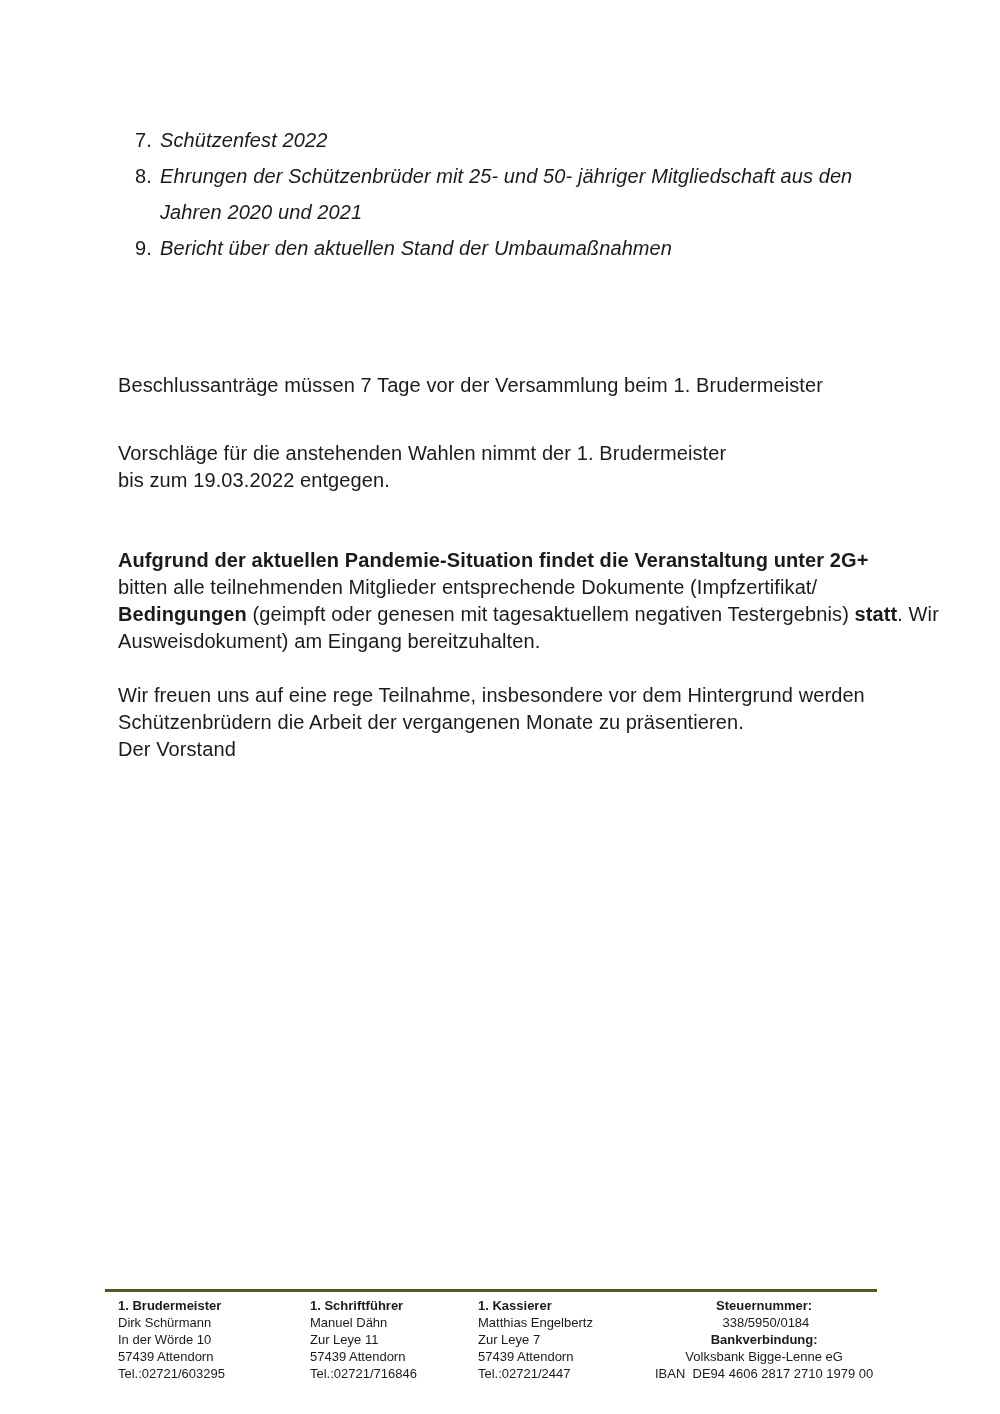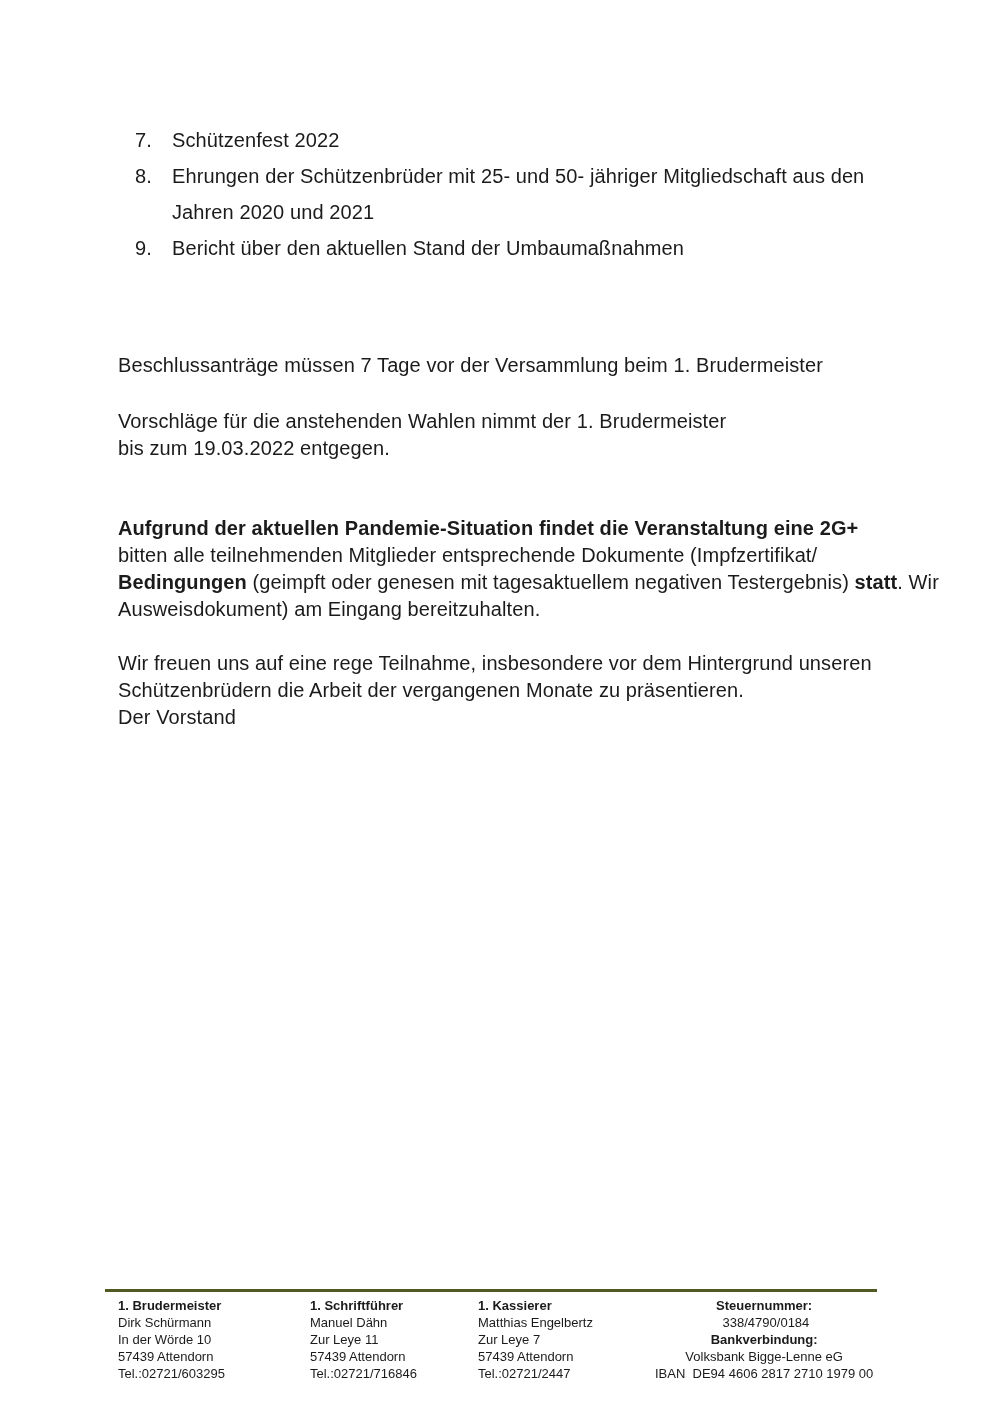--- a/index.html
+++ b/index.html
@@ -31,41 +31,42 @@
     font-size: 20px;
     line-height: 36px;
     letter-spacing: 0.1px;
   }
   .agenda-item .num {
     flex: 0 0 34px;
     text-align: right;
     white-space: nowrap;
   }
   .agenda-item .item-text {
-    margin-left: 20px;
+    margin-left: 8px;
+    font-style: italic;
   }
   .agenda-item .item-text .line {
     white-space: nowrap;
   }
 
   
   .letter-body {
     position: absolute;
     left: 118px;
-    top: 352px;
+    top: 372px;
     width: 800px;
   }
   .para {
     font-size: 20px;
     line-height: 27px;
     letter-spacing: 0.1px;
     margin: 0;
   }
   .para .line { white-space: nowrap; }
-  .p2 { margin-top: 29px; }
+  .p2 { margin-top: 41px; }
   .p3 { margin-top: 53px; }
   .p4 { margin-top: 27px; }
   .p5 { }
   .b, .para .b { font-weight: 700; }
 
   
   .divider {
     position: absolute;
     left: 105px;
     top: 1289px;
@@ -121,27 +122,27 @@
 
   <div class="letter-body">
     <div class="para p1">
         <div class="line"><span>Beschlussanträge müssen 7 Tage vor der Versammlung beim 1. Brudermeister</span></div>
       </div>
     <div class="para p2">
         <div class="line"><span>Vorschläge für die anstehenden Wahlen nimmt der 1. Brudermeister</span></div>
         <div class="line"><span>bis zum 19.03.2022 entgegen.</span></div>
       </div>
     <div class="para p3">
-        <div class="line"><span class="b">Aufgrund der aktuellen Pandemie-Situation findet die Veranstaltung eine 2G+</span></div>
+        <div class="line"><span class="b">Aufgrund der aktuellen Pandemie-Situation findet die Veranstaltung unter 2G+</span></div>
         <div class="line"><span>bitten alle teilnehmenden Mitglieder entsprechende Dokumente (Impfzertifikat/</span></div>
         <div class="line"><span class="b">Bedingungen</span><span> (geimpft oder genesen mit tagesaktuellem negativen Testergebnis) </span><span class="b">statt</span><span>. Wir</span></div>
         <div class="line"><span>Ausweisdokument) am Eingang bereitzuhalten.</span></div>
       </div>
     <div class="para p4">
-        <div class="line"><span>Wir freuen uns auf eine rege Teilnahme, insbesondere vor dem Hintergrund unseren</span></div>
+        <div class="line"><span>Wir freuen uns auf eine rege Teilnahme, insbesondere vor dem Hintergrund werden</span></div>
         <div class="line"><span>Schützenbrüdern die Arbeit der vergangenen Monate zu präsentieren.</span></div>
       </div>
     <div class="para p5">Der Vorstand</div>
   </div>
 
   <div class="divider"></div>
 
   <div class="footer">
     <div class="fcol fc1">
         <div class="line"><span class="b">1. Brudermeister</span></div>
@@ -159,20 +160,20 @@
       </div>
     <div class="fcol fc3">
         <div class="line"><span class="b">1. Kassierer</span></div>
         <div class="line"><span>Matthias Engelbertz</span></div>
         <div class="line"><span>Zur Leye 7</span></div>
         <div class="line"><span>57439 Attendorn</span></div>
         <div class="line"><span>Tel.:02721/2447</span></div>
       </div>
     <div class="fcol fc4">
         <div class="line"><span class="b">Steuernummer:</span></div>
-        <div class="line"><span> 338/4790/0184</span></div>
+        <div class="line"><span> 338/5950/0184</span></div>
         <div class="line"><span class="b">Bankverbindung:</span></div>
         <div class="line"><span>Volksbank Bigge-Lenne eG</span></div>
         <div class="line"><span>IBAN  DE94 4606 2817 2710 1979 00</span></div>
       </div>
   </div>
 
 </div>
 
 </body></html>

